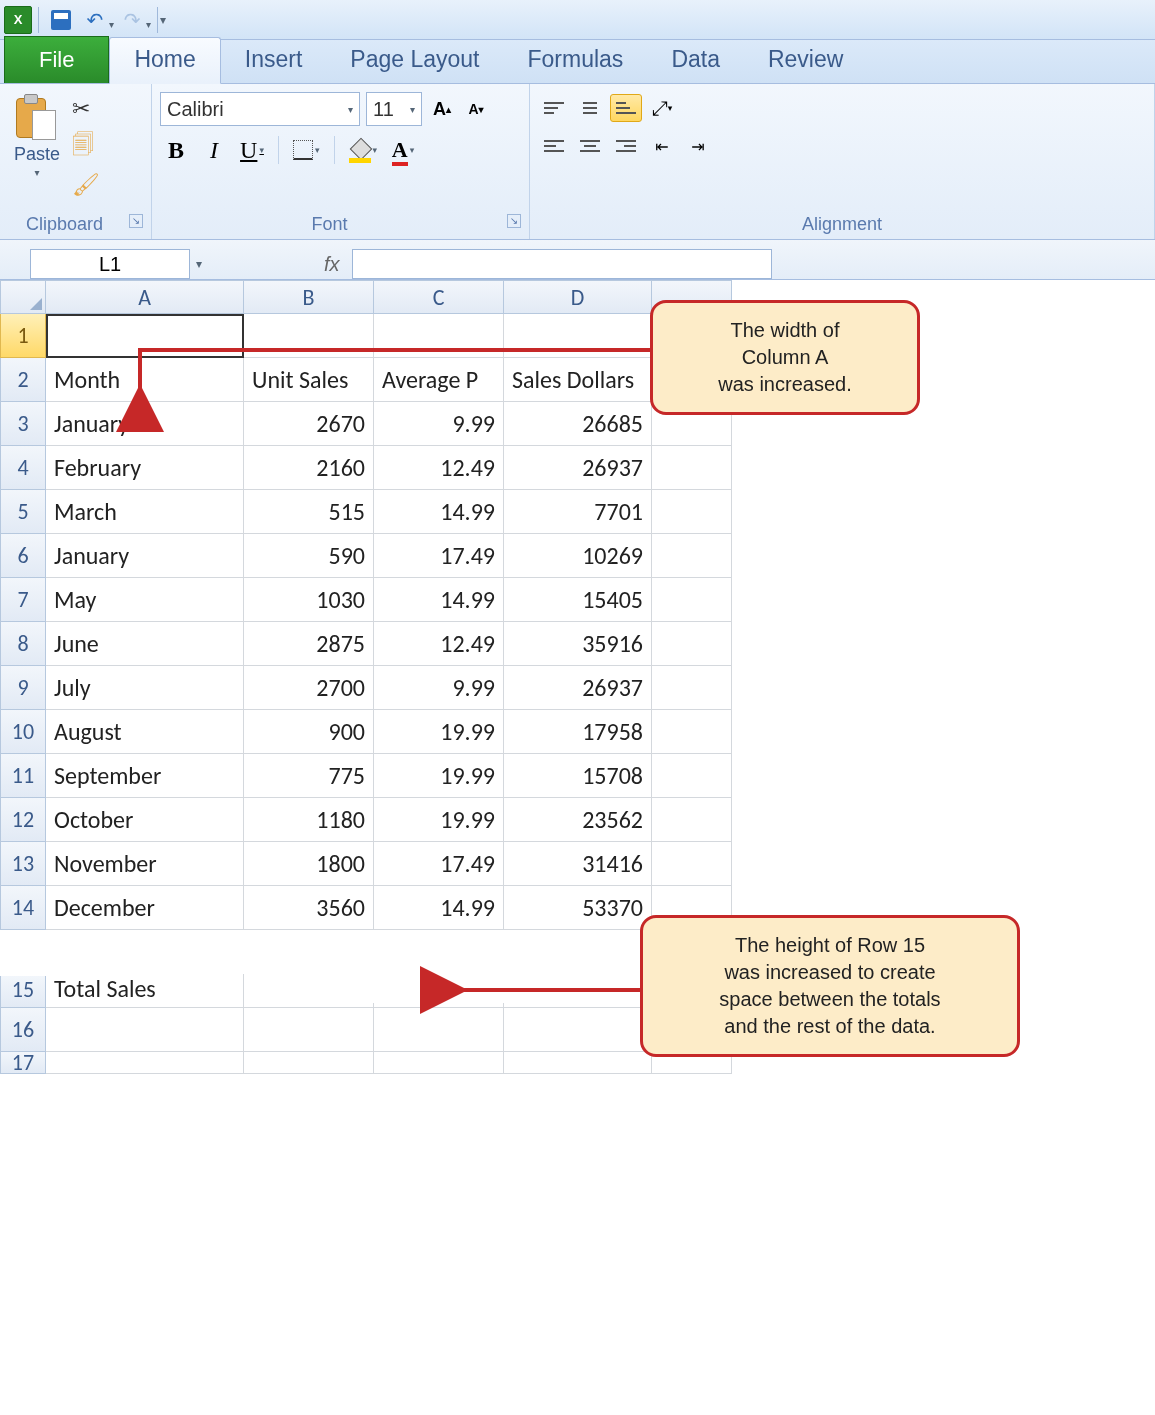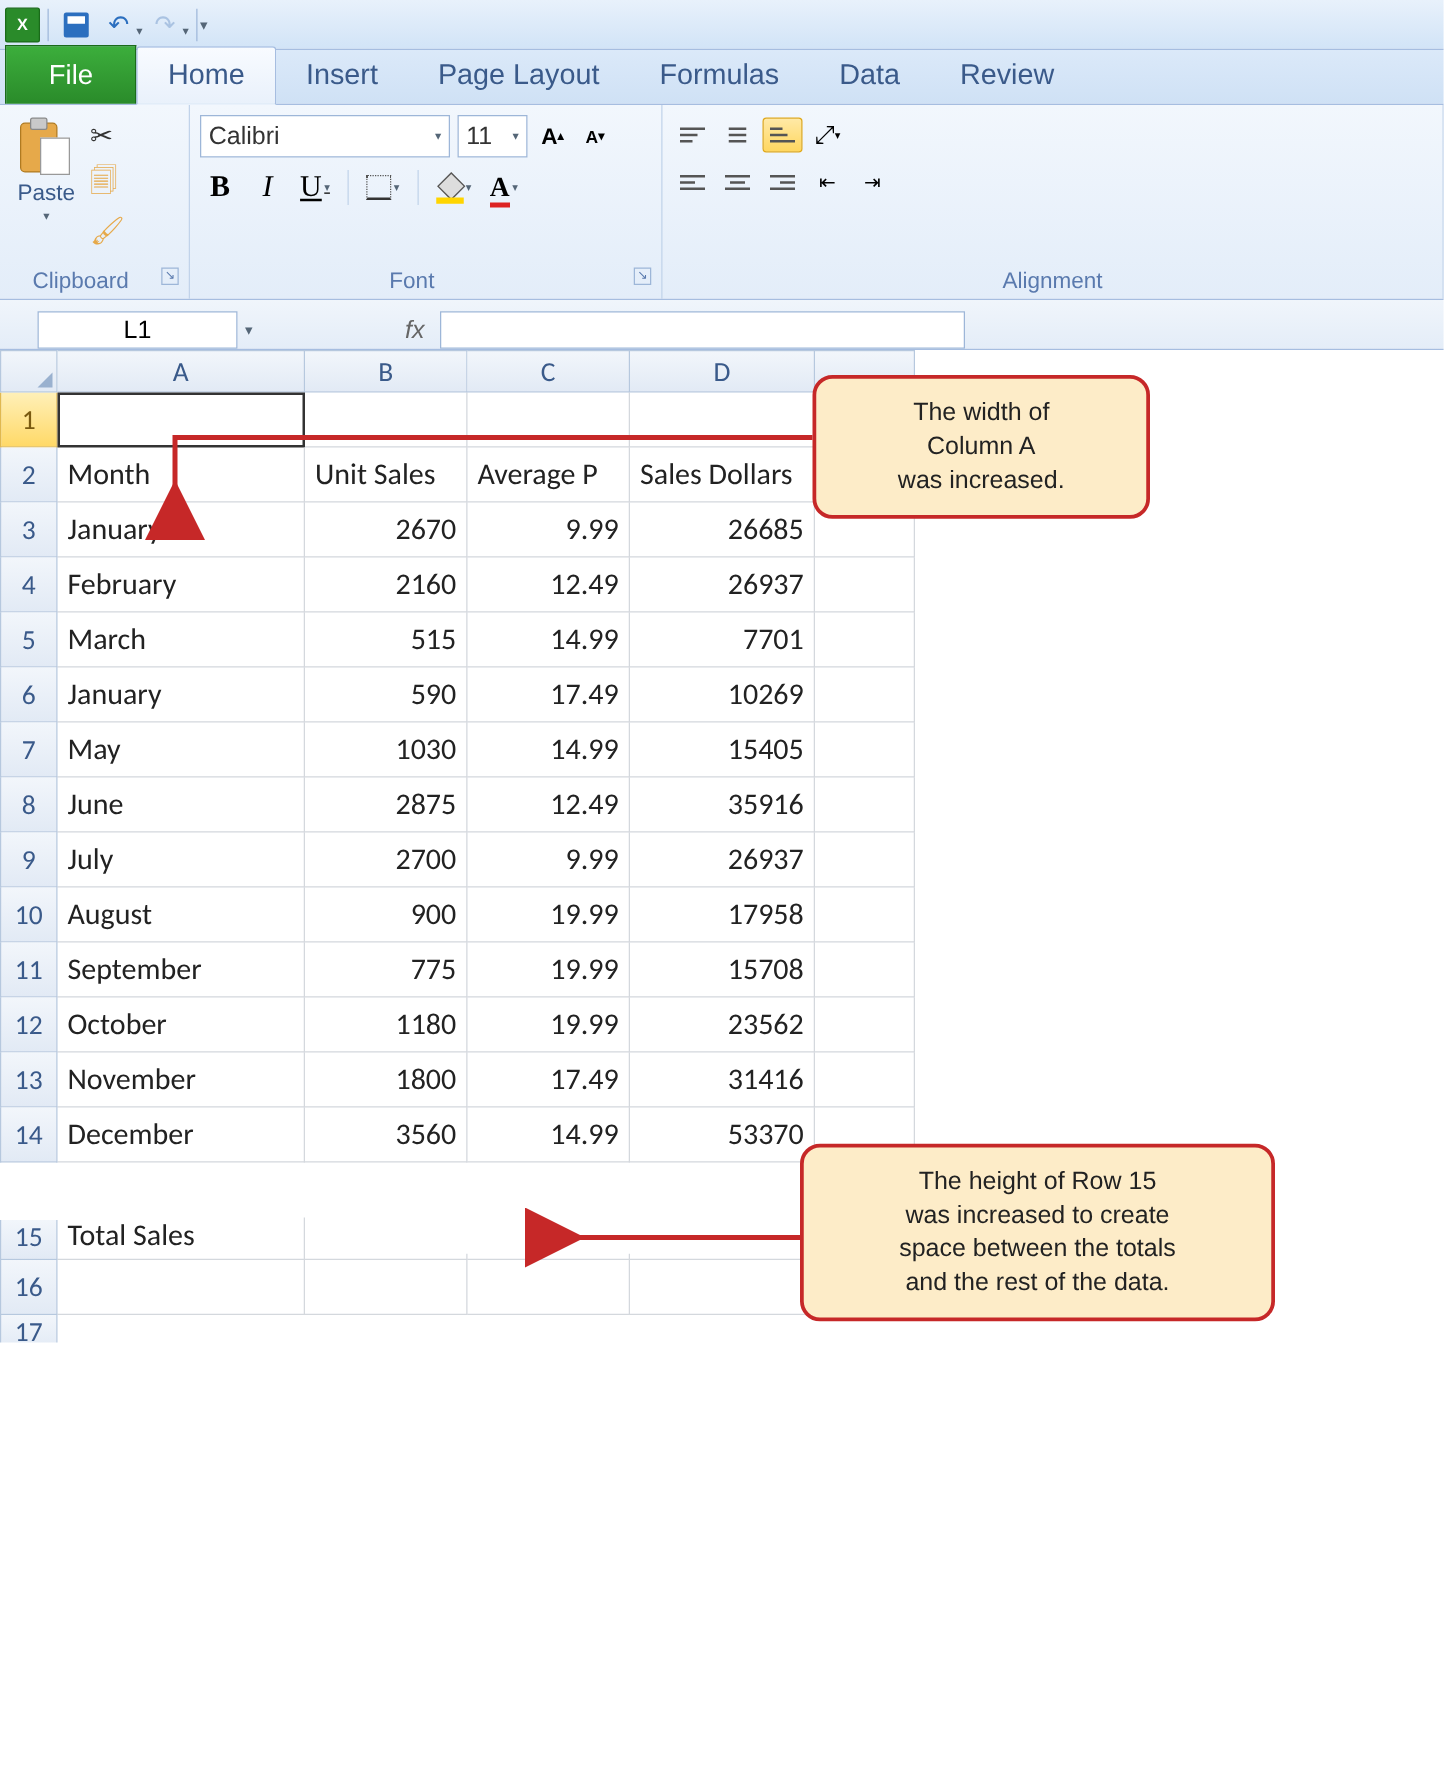--- a/index.html
+++ b/index.html
@@ -489,21 +489,21 @@
       <div class="cell E"></div>
     </div>
   <div class="row">
       <div class="rowh">16</div>
       <div class="cell A"></div>
       <div class="cell B"></div>
       <div class="cell C"></div>
       <div class="cell D"></div>
       <div class="cell E"></div>
     </div>
-  <div class="row" style="height:22px;flex-direction:column;">
+  <div class="row" style="height:22px;">
       <div class="rowh">17</div>
       <div class="cell A"></div>
       <div class="cell B"></div>
       <div class="cell C"></div>
       <div class="cell D"></div>
       <div class="cell E"></div>
     </div>
 </div>
 
 <div class="resize-cursor">✚</div>

